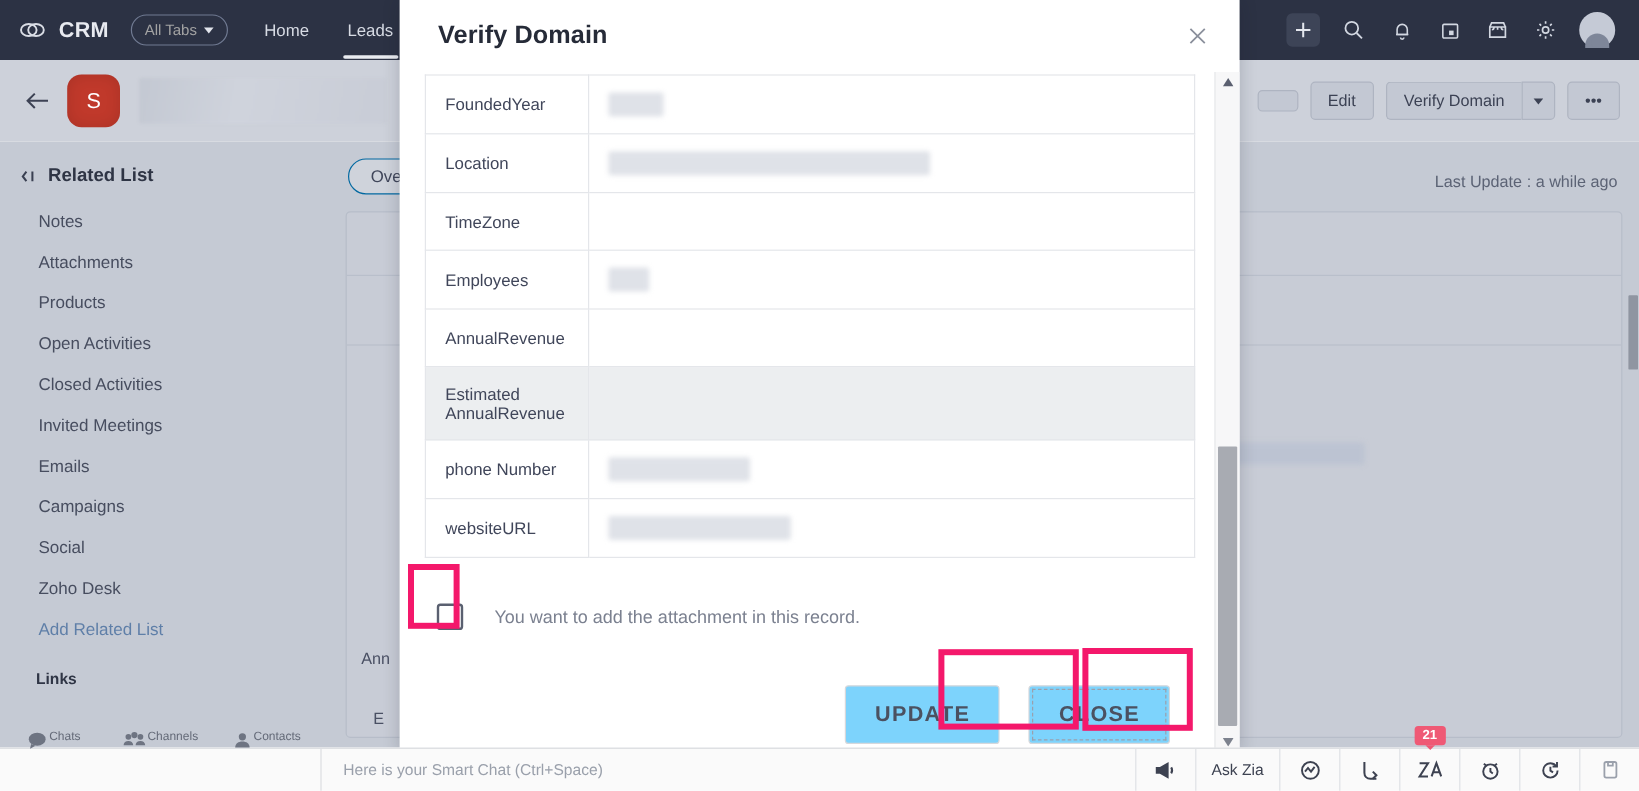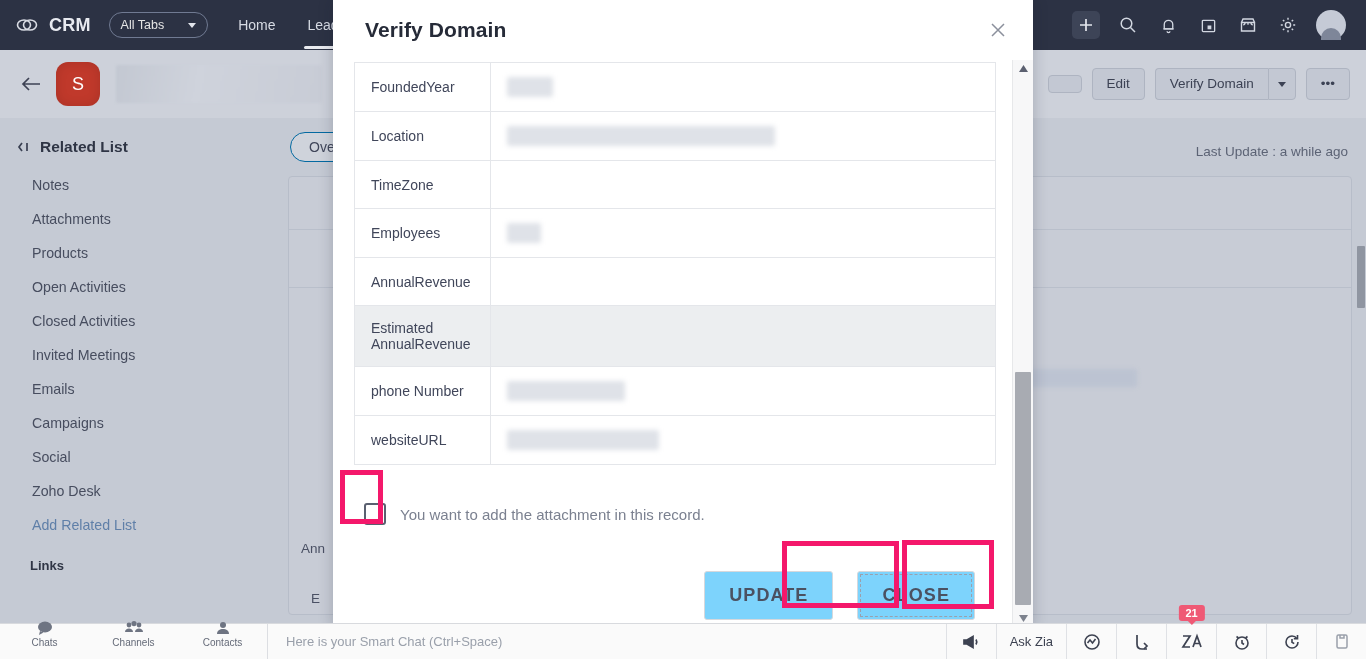--- a/index.html
+++ b/index.html
@@ -14,22 +14,22 @@
   
   .topnav {
     position: absolute; top: 0; left: 0; width: 1366px; height: 50px;
     background: #2c3244; display: flex; align-items: center;
     padding: 0 14px; z-index: 5;
   }
   .brand { display: flex; align-items: center; gap: 9px; margin-right: 18px; }
   .brand-logo { width: 26px; height: 26px; }
   .brand-text { color: #e8eaf0; font-size: 18px; font-weight: 600; letter-spacing: .2px; }
   .alltabs {
-    border: 1px solid #707a92; border-radius: 14px; color: #e5e5e5;
-    font-size: 12.5px; padding: 5px 11px; display: flex; align-items: center; gap: 24px;
+    border: 1px solid #707a92; border-radius: 14px; color: #a3a3a3;
+    font-size: 12.5px; padding: 5px 11px; display: flex; align-items: center; gap: 6px;
     margin-right: 14px;
   }
   .caret-d { width: 0; height: 0; border-left: 4px solid transparent; border-right: 4px solid transparent; border-top: 5px solid #e2e5ec; }
   .navtab {
     color: #d7dbe4; font-size: 14px; padding: 15px 16px 16px; position: relative;
   }
   .navtab.active::after {
     content: ""; position: absolute; left: 12px; right: 12px; bottom: 0;
     height: 3px; background: #e9ebf0; border-radius: 2px;
   }
@@ -126,21 +126,21 @@
   .modal-body { position: relative; flex: 1; overflow: hidden; }
   .modal-inner { position: absolute; inset: 0 21px 0 0; overflow: hidden; }
 
   table.kv { border-collapse: collapse; margin: 2px 22px 0 21px; width: 642px; table-layout: fixed; }
   table.kv td { border: 1px solid #e4e6ea; font-size: 14px; color: #40465a; padding: 14px 16px; height: 48px; vertical-align: middle; }
   table.kv td.k { width: 136px; }
   table.kv tr.shaded td { background: #eceef0; }
   .val-blur { height: 20px; border-radius: 2px; background: #dfe2e8; filter: blur(2.4px); }
 
   .check-row {
-    display: flex; align-items: center; gap: 14px; margin: 38px 0 0 31px;
+    display: flex; align-items: center; gap: 26px; margin: 38px 0 0 31px;
   }
   .cbox { width: 22px; height: 22px; border: 2px solid #5a6070; border-radius: 3px; background: #fff; flex: none; }
   .check-label { color: #7b8190; font-size: 15px; }
 
   .btn-row { display: flex; gap: 24px; justify-content: flex-end; margin: 46px 37px 0 0; }
   .flat-btn {
     background: #7dd3fc; border: 1px solid #d6d8dc; border-radius: 3px;
     color: #4b5161; font-size: 18px; font-weight: 600; letter-spacing: 1.1px;
     padding: 13px 24px; min-width: 110px; text-align: center;
   }
@@ -162,22 +162,22 @@
   .page-scroll { position: absolute; right: 0; top: 118px; bottom: 36px; width: 11px; z-index: 4; }
   .page-thumb { position: absolute; left: 2px; right: 1px; top: 128px; height: 62px; background: #8f95a1; border-radius: 1px; }
 
   
   .bottombar {
     position: absolute; left: 0; bottom: 0; width: 1366px; height: 36px;
     background: #fafafa; border-top: 1px solid #d8dade; display: flex; align-items: center; z-index: 30;
   }
   .chat-grp { display: flex; align-items: flex-end; height: 36px; border-right: 1px solid #dcdee2; }
   .chat-item {
-    width: 89px; height: 51px; display: flex; flex-direction: column;
-    align-items: center; justify-content: center; gap: 1px; color: #6e7482;
+    width: 89px; height: 51px; display: flex; 
+    justify-content: center; gap: 1px; color: #6e7482;
   }
   .chat-item .lbl { font-size: 10px; color: #646a78; }
   .smart-chat { padding-left: 18px; color: #9aa0ab; font-size: 13px; }
   .right-tools { margin-left: auto; display: flex; align-items: stretch; height: 36px; }
   .tool {
     min-width: 50px; padding: 0 13px; display: flex; align-items: center; justify-content: center;
     border-left: 1px solid #dfe1e5; color: #3d4251; font-size: 13px; position: relative;
   }
   .badge {
     position: absolute; top: -19px; left: 50%; transform: translateX(-50%);

